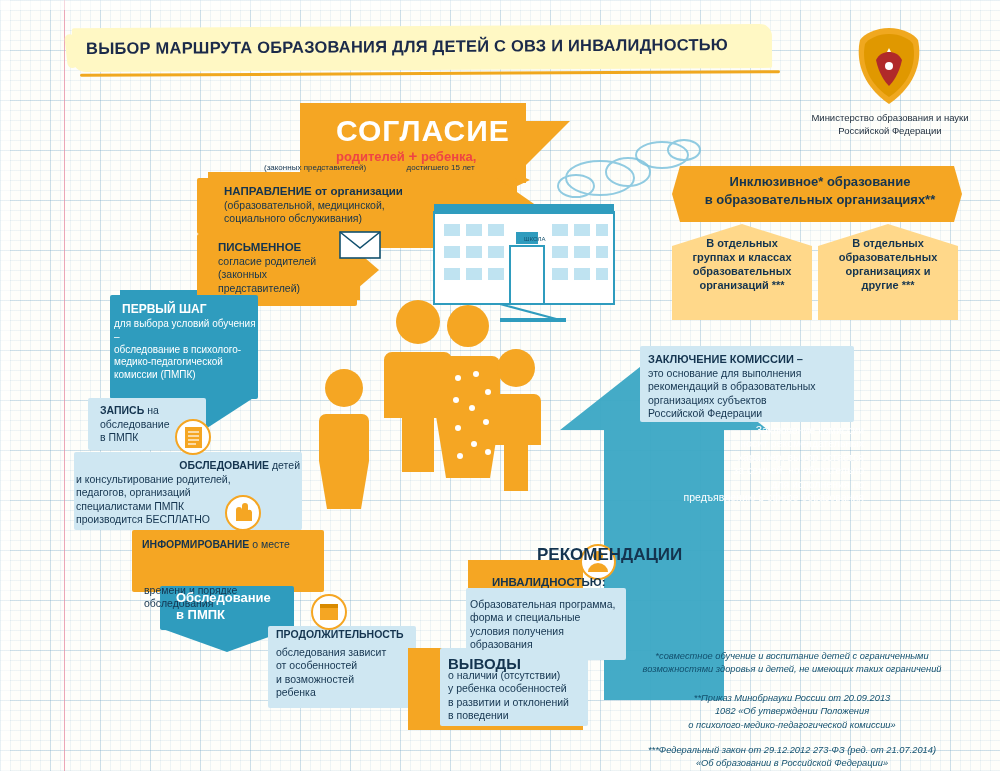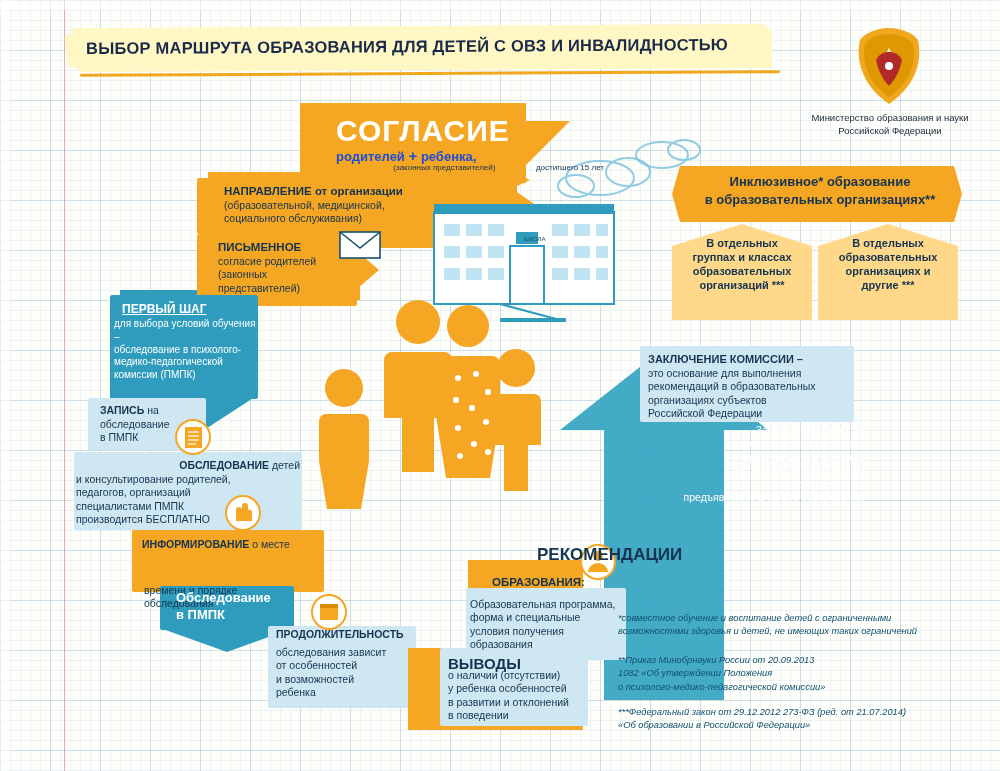--- a/index.html
+++ b/index.html
@@ -60,21 +60,21 @@
   .tb{position:absolute;line-height:1.28;color:#14344f;}
   .white{color:#ffffff;}
   .b{font-weight:bold;}
 
   .panel{position:absolute;border-radius:2px;}
 
   
   #arrows{position:absolute;left:0;top:0;width:1000px;height:771px;}
   #figures{position:absolute;left:0;top:0;width:1000px;height:771px;}
 
-  .note{position:absolute;font-style:italic;font-size:9.3px;color:#12506e;line-height:1.45;text-align:left;}
+  .note{position:absolute;font-style:italic;font-size:9.3px;color:#12506e;line-height:1.45;text-align:center;margin-top:38px;}
 </style>
 </head>
 <body>
 
 <div id="sheet"></div>
 <div id="margin-line"></div>
 <div id="edge-left"></div>
 <div id="edge-top"></div>
 
 <svg id="arrows" viewBox="0 0 1000 771">
@@ -281,41 +281,41 @@
 <div id="title-banner"></div>
 <div id="title-text">ВЫБОР МАРШРУТА ОБРАЗОВАНИЯ ДЛЯ ДЕТЕЙ С ОВЗ И ИНВАЛИДНОСТЬЮ</div>
 <div id="title-underline"></div>
 
 <div id="ministry-text">
   <div>Министерство образования и науки</div>
   <div>Российской Федерации</div>
 </div>
 
 <div class="tb white b" style="left:336px;top:112px;width:240px;font-size:30px;letter-spacing:1px;">СОГЛАСИЕ</div>
-<div class="tb b" style="left:336px;top:146px;width:260px;font-size:13px;color:#1d4ed8;">
+<div class="tb b" style="left:336px;top:146px;width:260px;font-size:13px;color:#ef4444;">
   <span>родителей</span>
   <span style="font-size:15px;">+</span>
   <span>ребенка,</span>
 </div>
-<div class="tb" style="left:274px;top:163px;width:330px;font-size:8px;color:#14344f;text-align:right;">
+<div class="tb" style="left:264px;top:163px;width:330px;font-size:8px;color:#14344f;">
   <span>(законных представителей)</span>
   <span style="display:inline-block;width:36px"></span>
   <span>достигшего 15 лет</span>
 </div>
 
 <div class="tb b" style="left:224px;top:184px;width:300px;font-size:11.5px;color:#14344f;">НАПРАВЛЕНИЕ от организации</div>
 <div class="tb" style="left:224px;top:199px;width:300px;font-size:10.5px;color:#14344f;white-space:pre-line;">(образовательной, медицинской,
 социального обслуживания)</div>
 
 <div class="tb b" style="left:218px;top:240px;width:150px;font-size:11.5px;color:#14344f;">ПИСЬМЕННОЕ</div>
 <div class="tb" style="left:218px;top:255px;width:130px;font-size:10.5px;color:#14344f;white-space:pre-line;">согласие родителей
 (законных
 представителей)</div>
 
-<div class="tb b white" style="left:122px;top:302px;width:140px;font-size:12px;text-decoration:underline;">ПЕРВЫЙ ШАГ</div>
+<div class="tb b white" style="left:122px;top:302px;width:140px;font-size:12px;">ПЕРВЫЙ ШАГ</div>
 <div class="tb white" style="left:114px;top:318px;width:146px;font-size:10px;white-space:pre-line;">для выбора условий обучения –
 обследование в психолого-
 медико-педагогической
 комиссии (ПМПК)</div>
 
 <div class="tb" style="left:100px;top:404px;width:110px;font-size:10.5px;color:#14344f;">
   <b>ЗАПИСЬ</b>
   <span>на</span>
 </div>
 <div class="tb" style="left:100px;top:418px;width:110px;font-size:10.5px;color:#14344f;white-space:pre-line;">обследование
@@ -346,21 +346,21 @@
 и возможностей
 ребенка</div>
 
 <div class="tb b" style="left:448px;top:654px;width:150px;font-size:15px;color:#14344f;">ВЫВОДЫ</div>
 <div class="tb" style="left:448px;top:669px;width:150px;font-size:10.5px;color:#14344f;white-space:pre-line;">о наличии (отсутствии)
 у ребенка особенностей
 в развитии и отклонений
 в поведении</div>
 
 <div class="tb b" style="left:492px;top:544px;width:180px;font-size:17px;color:#14344f;margin-left:45px;">РЕКОМЕНДАЦИИ</div>
-<div class="tb b" style="left:492px;top:575px;width:180px;font-size:11.5px;color:#14344f;">ОБРАЗОВАНИЯ:</div>
+<div class="tb b" style="left:492px;top:575px;width:180px;font-size:11.5px;color:#14344f;">ИНВАЛИДНОСТЬЮ:</div>
 <div class="tb" style="left:470px;top:598px;width:170px;font-size:10.5px;color:#14344f;white-space:pre-line;">Образовательная программа,
 форма и специальные
 условия получения
 образования</div>
 
 <div class="tb b" style="left:648px;top:352px;width:220px;font-size:11px;color:#14344f;">ЗАКЛЮЧЕНИЕ КОМИССИИ –</div>
 <div class="tb" style="left:648px;top:367px;width:220px;font-size:10.5px;color:#14344f;white-space:pre-line;">это основание для выполнения
 рекомендаций в образовательных
 организациях субъектов
 Российской Федерации</div>

